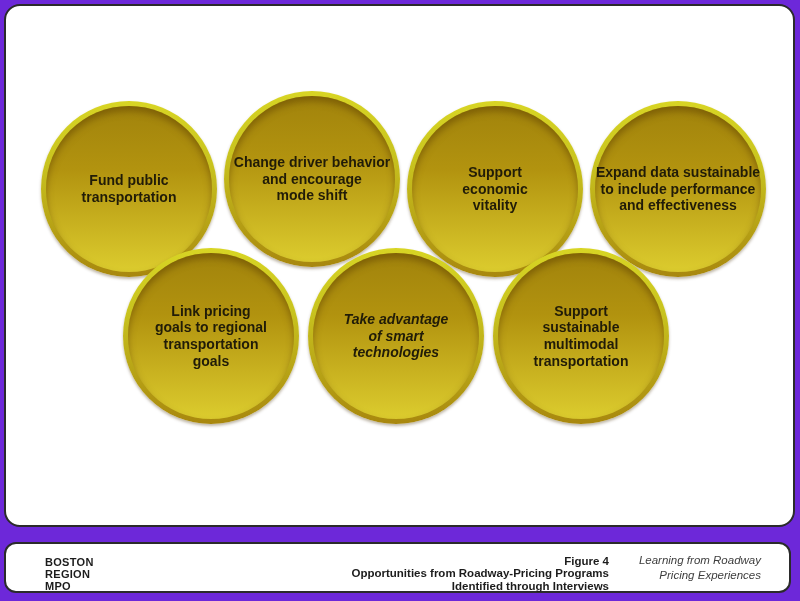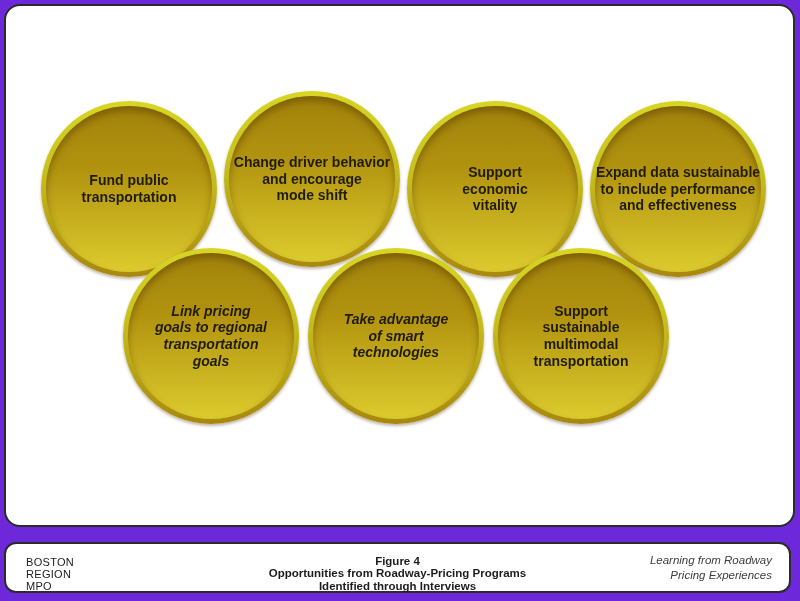--- a/index.html
+++ b/index.html
@@ -57,62 +57,62 @@
     font-weight: bold;
     font-size: 14px;
     line-height: 1.18;
     color: var(--text, #211c08);
     white-space: pre-line;
   }
   .c1 { left: 35px;  top: 95px; }
   .c2 { left: 218px; top: 85px; }
   .c3 { left: 401px; top: 95px; }
   .c4 { left: 584px; top: 95px; }
-  .c5 { left: 117px; top: 242px; font-style: italic; }
+  .c5 { left: 117px; top: 242px; }
   .c6 { left: 302px; top: 242px; font-style: italic; }
   .c7 { left: 487px; top: 242px; }
 
   .footer-box {
     position: absolute;
     left: 4px;
     top: 542px;
     width: 787px;
     height: 51px;
     border: 2px solid #2b2b2b;
     border-radius: 12px;
     background: #ffffff;
     display: flex;
     align-items: center;
     box-sizing: border-box;
   }
   .footer-logo {
     width: 180px;
-    padding-left: 20px;
+    padding-left: 39px;
     box-sizing: border-box;
-    font-weight: normal;
+    font-weight: bold;
     font-size: 11px;
     line-height: 1.1;
     letter-spacing: 0.3px;
     color: #1c1c1c;
     white-space: pre-line;
     margin-top: 13px;
   }
   .footer-title {
     flex: 1;
-    text-align: center;
+    text-align: right;
     font-weight: bold;
     font-size: 11.5px;
     line-height: 1.08;
     color: #1c1c1c;
     white-space: pre-line;
     margin-top: 12px;
   }
   .footer-tagline {
     width: 180px;
-    padding-right: 17px;
+    padding-right: 28px;
     box-sizing: border-box;
     text-align: right;
     font-style: italic;
     font-size: 11.5px;
     line-height: 1.25;
     color: #3d3d3d;
     white-space: pre-line;
   }
 </style>
 </head>

